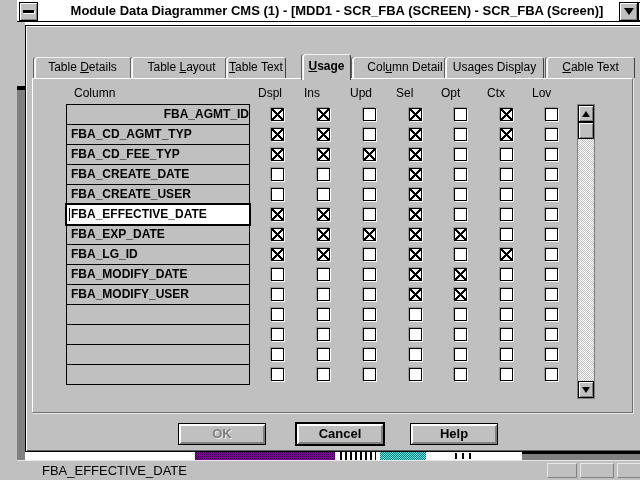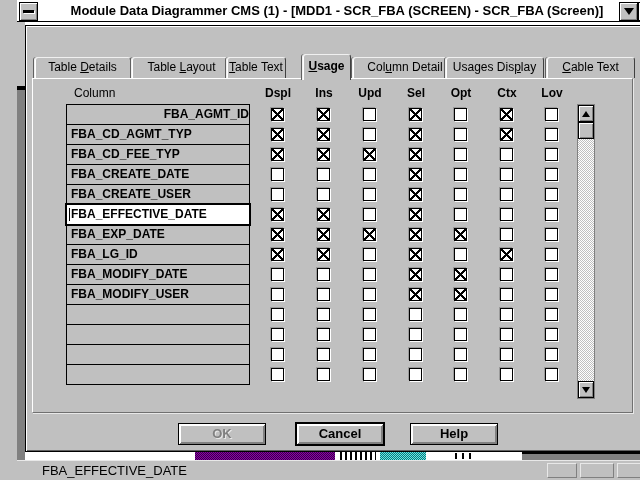--- a/index.html
+++ b/index.html
@@ -92,21 +92,21 @@
   .tab.inactive{top:31px;height:21px;line-height:19px;}
   .tab.active{top:28px;height:26px;line-height:22px;font-weight:bold;z-index:6;}
   .tab .mn{text-decoration:underline;}
 
   
   .panel{position:absolute;left:6px;top:52px;width:601px;height:335px;background:#c0c0c0;
          border:1px solid;border-color:#fff #707070 #707070 #fff;
          box-shadow:1px 1px 0 #e8e8e8;box-sizing:border-box;z-index:1;}
 
   .hdr{position:absolute;top:60px;font-size:12px;color:#000;z-index:3;}
-  .hdr.center{width:40px;text-align:center;font-weight:bold;}
+  .hdr.center{width:40px;text-align:left;}
 
   .row-name{position:absolute;left:40px;width:184px;height:21px;background:#c0c0c0;
             border:1px solid #000;box-sizing:border-box;z-index:3;
             font-weight:bold;font-size:12px;line-height:19px;padding-left:4px;color:#000;
             white-space:nowrap;overflow:hidden;}
   .row-name.selected{background:#fff;z-index:4;box-shadow:0 0 0 1px #000;}
   .caret{position:absolute;left:2px;top:3px;width:1px;height:13px;background:#000;}
 
   .cb{position:absolute;width:13px;height:13px;background:#fff;border:1px solid #000;
       box-shadow:1px 1px 0 #fff,-1px -1px 0 #9a9a9a;box-sizing:border-box;z-index:3;}

